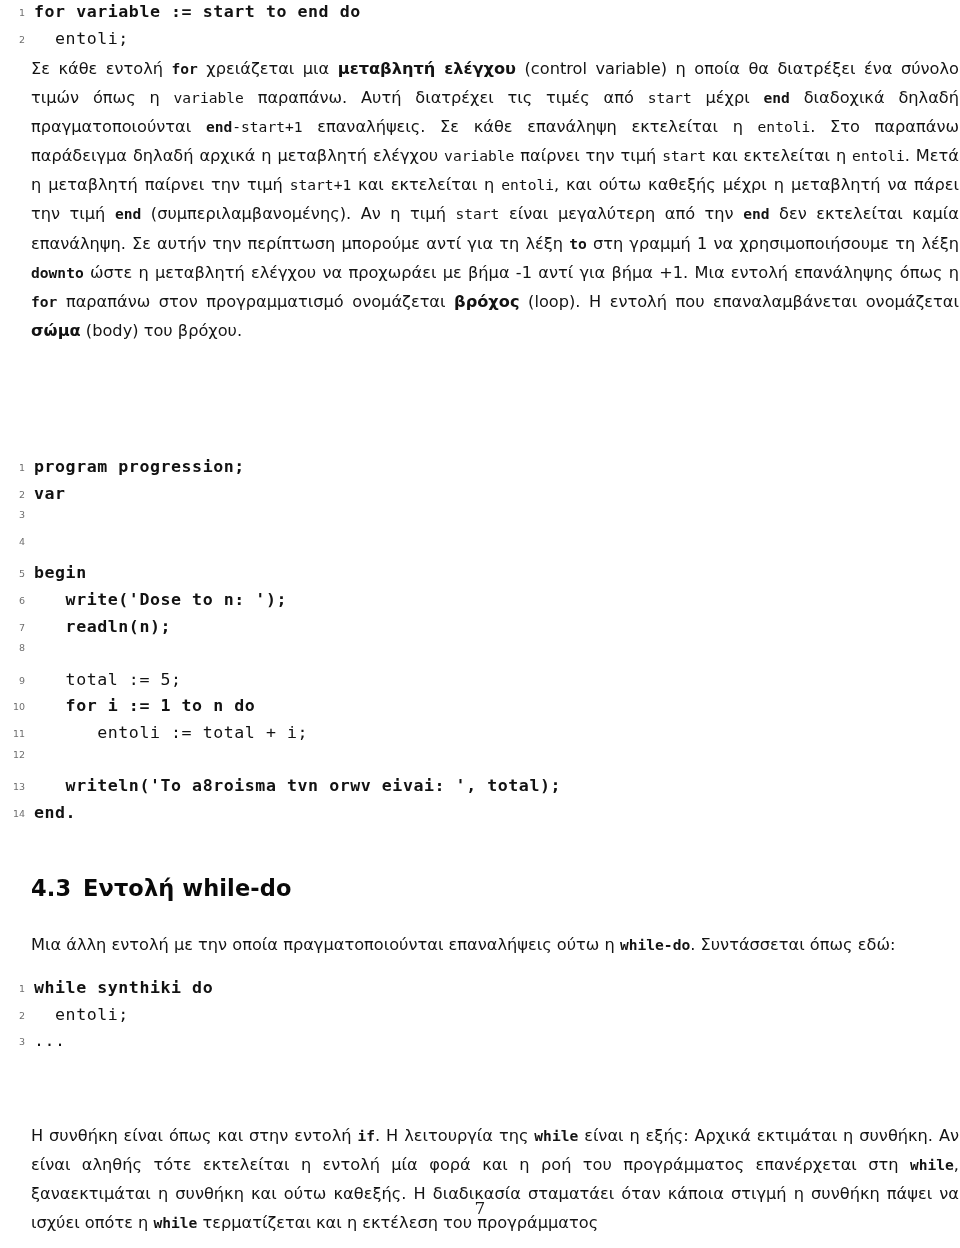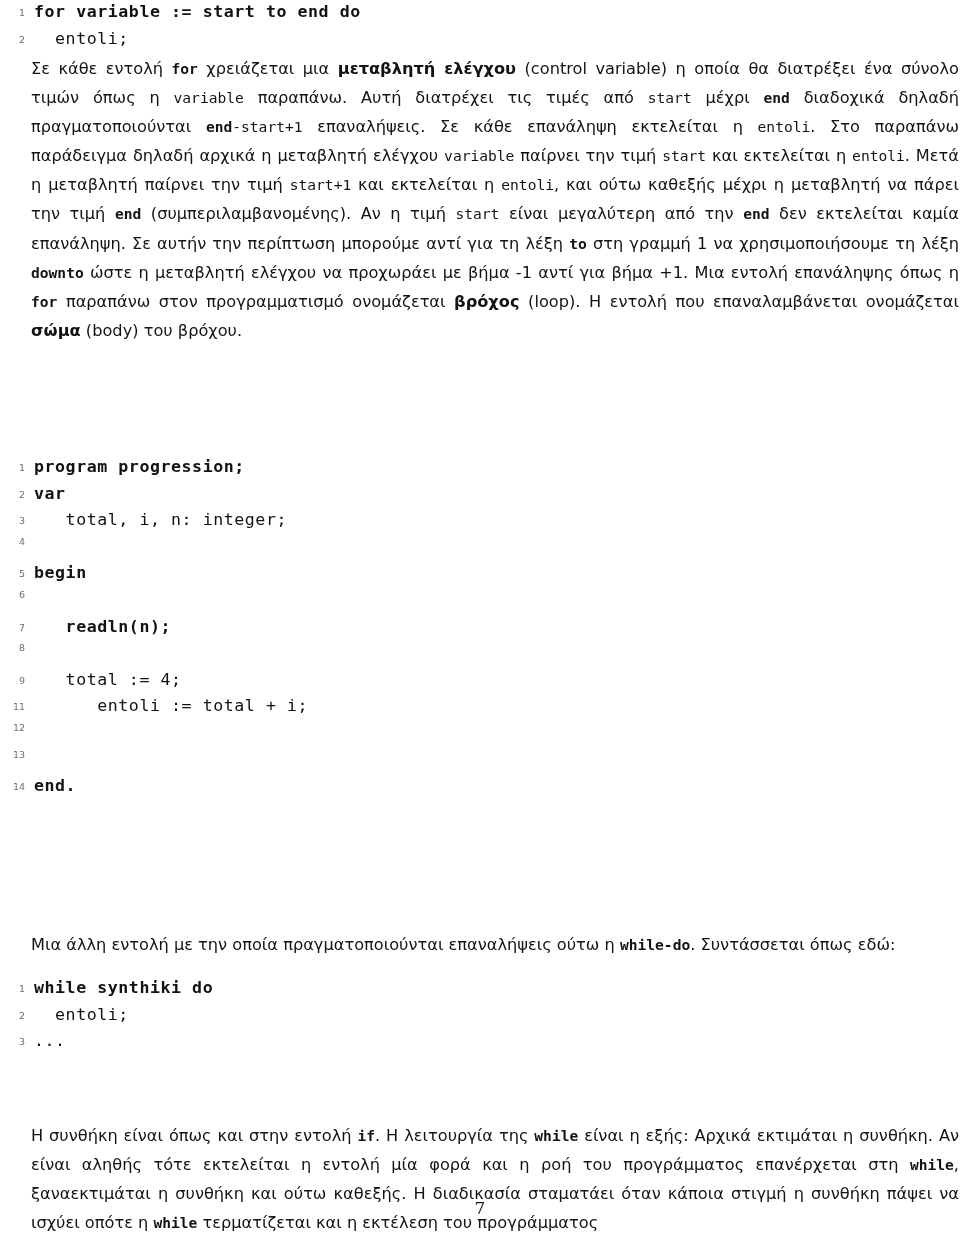--- a/index.html
+++ b/index.html
@@ -137,33 +137,35 @@
       <li class="code-line"><span class="ln">1</span><span class="ct kw">for variable := start to end do</span></li>
       <li class="code-line"><span class="ln">2</span><span class="ct">  entoli;</span></li>
     </ol>
 
   <p class="para" id="para-for-1"><span>Σε κάθε εντολή </span><code class="mono b">for</code><span> χρειάζεται μια </span><b>μεταβλητή ελέγχου</b><span> (control variable) η οποία θα διατρέξει ένα σύνολο τιμών όπως η </span><code class="mono">variable</code><span> παραπάνω. Αυτή διατρέχει τις τιμές από </span><code class="mono">start</code><span> μέχρι </span><code class="mono b">end</code><span> διαδοχικά δηλαδή πραγματοποιούνται </span><code class="mono b">end</code><code class="mono">-start+1</code><span> επαναλήψεις. Σε κάθε επανάληψη εκτελείται η </span><code class="mono">entoli</code><span>. Στο παραπάνω παράδειγμα δηλαδή αρχικά η μεταβλητή ελέγχου </span><code class="mono">variable</code><span> παίρνει την τιμή </span><code class="mono">start</code><span> και εκτελείται η </span><code class="mono">entoli</code><span>. Μετά η μεταβλητή παίρνει την τιμή </span><code class="mono">start+1</code><span> και εκτελείται η </span><code class="mono">entoli</code><span>, και ούτω καθεξής μέχρι η μεταβλητή να πάρει την τιμή </span><code class="mono b">end</code><span> (συμπεριλαμβανομένης). Αν η τιμή </span><code class="mono">start</code><span> είναι μεγαλύτερη από την </span><code class="mono b">end</code><span> δεν εκτελείται καμία επανάληψη. Σε αυτήν την περίπτωση μπορούμε αντί για τη λέξη </span><code class="mono b">to</code><span> στη γραμμή 1 να χρησιμοποιήσουμε τη λέξη </span><code class="mono b">downto</code><span> ώστε η μεταβλητή ελέγχου να προχωράει με βήμα -1 αντί για βήμα +1. Μια εντολή επανάληψης όπως η </span><code class="mono b">for</code><span> παραπάνω στον προγραμματισμό ονομάζεται </span><b>βρόχος</b><span> (loop). Η εντολή που επαναλαμβάνεται ονομάζεται </span><b>σώμα</b><span> (body) του βρόχου.</span></p>
 
 
   <ol class="listing" id="listing-prog">
       <li class="code-line"><span class="ln">1</span><span class="ct kw">program progression;</span></li>
       <li class="code-line"><span class="ln">2</span><span class="ct kw">var</span></li>
-      <li class="code-line"><span class="ln">3</span><span class="ct">   total, i, n: integer;</span></li>
+      <li class="code-line"><span class="ln">3</span></li>
       <li class="code-line"><span class="ln">4</span><span class="ct"></span></li>
       <li class="code-line"><span class="ln">5</span><span class="ct kw">begin</span></li>
-      <li class="code-line"><span class="ln">6</span></li>
+      <li class="code-line"><span class="ln">6</span><span class="ct kw">   write('Dose to n: ');</span></li>
       <li class="code-line"><span class="ln">7</span><span class="ct kw">   readln(n);</span></li>
       <li class="code-line"><span class="ln">8</span><span class="ct"></span></li>
-      <li class="code-line"><span class="ln">9</span><span class="ct">   total := 4;</span></li>
+      <li class="code-line"><span class="ln">9</span><span class="ct">   total := 5;</span></li>
+      <li class="code-line"><span class="ln">10</span><span class="ct kw">   for i := 1 to n do</span></li>
       <li class="code-line"><span class="ln">11</span><span class="ct">      entoli := total + i;</span></li>
       <li class="code-line"><span class="ln">12</span><span class="ct"></span></li>
-      <li class="code-line"><span class="ln">13</span></li>
+      <li class="code-line"><span class="ln">13</span><span class="ct kw">   writeln('To a8roisma tvn orwv eivai: ', total);</span></li>
       <li class="code-line"><span class="ln">14</span><span class="ct kw">end.</span></li>
     </ol>
 
+  <h2 class="heading" id="heading-while"><span class="num">4.3</span><span>Εντολή while-do</span></h2>
 
   <p class="para" id="para-while-intro"><span>Μια άλλη εντολή με την οποία πραγματοποιούνται επαναλήψεις ούτω η </span><code class="mono b">while-do</code><span>. Συντάσσεται όπως εδώ:</span></p>
 
   <ol class="listing" id="listing-while">
       <li class="code-line"><span class="ln">1</span><span class="ct kw">while synthiki do</span></li>
       <li class="code-line"><span class="ln">2</span><span class="ct">  entoli;</span></li>
       <li class="code-line"><span class="ln">3</span><span class="ct">...</span></li>
     </ol>
 
   <p class="para" id="para-while-body"><span>Η συνθήκη είναι όπως και στην εντολή </span><code class="mono b">if</code><span>. Η λειτουργία της </span><code class="mono b">while</code><span> είναι η εξής: Αρχικά εκτιμάται η συνθήκη. Αν είναι αληθής τότε εκτελείται η εντολή μία φορά και η ροή του προγράμματος επανέρχεται στη </span><code class="mono b">while</code><span>, ξαναεκτιμάται η συνθήκη και ούτω καθεξής. Η διαδικασία σταματάει όταν κάποια στιγμή η συνθήκη πάψει να ισχύει οπότε η </span><code class="mono b">while</code><span> τερματίζεται και η εκτέλεση του προγράμματος</span></p>

